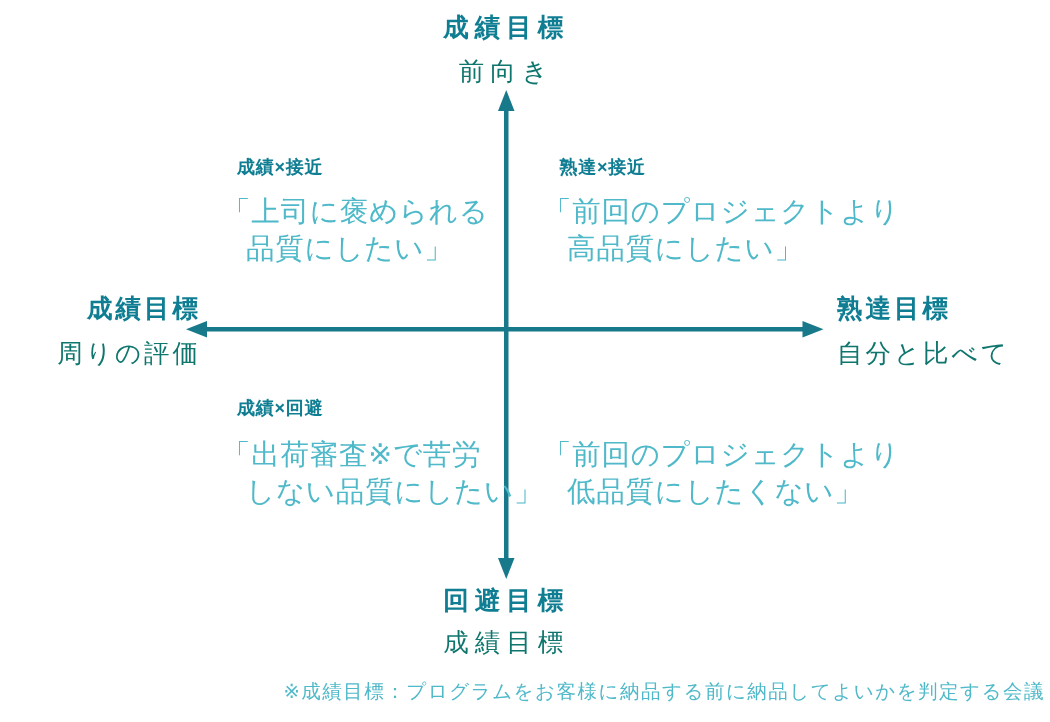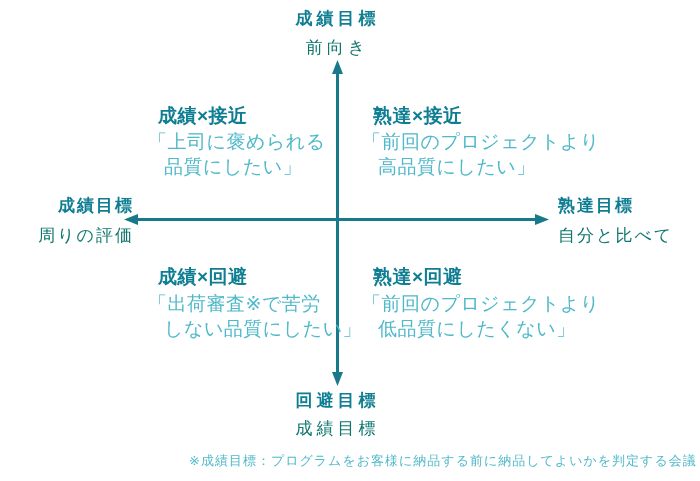--- a/index.html
+++ b/index.html
@@ -45,21 +45,21 @@
     text-align: left;
     white-space: nowrap;
   }
   .axis-label-left .axis-title, .axis-label-right .axis-title,
   .axis-label-left .axis-sub,  .axis-label-right .axis-sub {
     letter-spacing: 2px;
   }
 
   
   .q-title {
-    font-size: 19px;
+    font-size: 12px;
     font-weight: bold;
     color: #0f7e93;
     letter-spacing: 0.5px;
     white-space: nowrap;
   }
   .q-body {
     font-size: 19px;
     color: #4fb9c9;
     line-height: 25px;
     letter-spacing: 0.5px;
@@ -126,19 +126,18 @@
 品質にしたい」</div>
 
   <div class="abs q-title" style="left:373px; top:103px">熟達×接近</div>
   <div class="abs q-body" style="left:362px; top:129px">「前回のプロジェクトより
 高品質にしたい」</div>
 
   <div class="abs q-title" style="left:158px; top:264px">成績×回避</div>
   <div class="abs q-body" style="left:148px; top:291px">「出荷審査※で苦労
 しない品質にしたい」</div>
 
-  <div class="abs q-title" style="left:373px; top:264px">熟達×回避</div>
   <div class="abs q-body" style="left:362px; top:291px">「前回のプロジェクトより
 低品質にしたくない」</div>
 
   <div class="abs footnote" style="left:189px; top:452px">※成績目標：プログラムをお客様に納品する前に納品してよいかを判定する会議</div>
 
 </div>
 
 </body></html>

